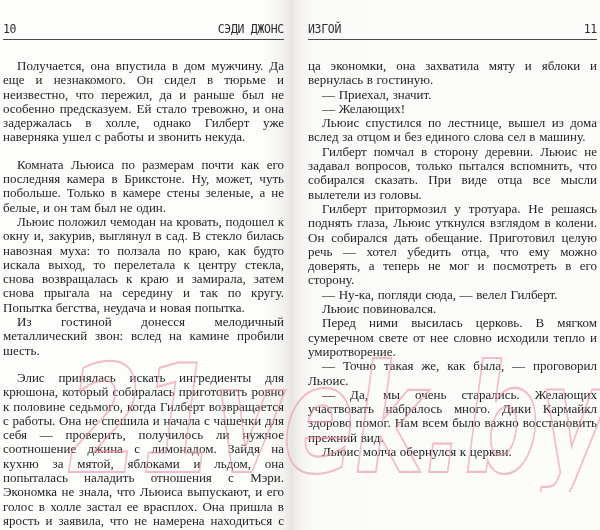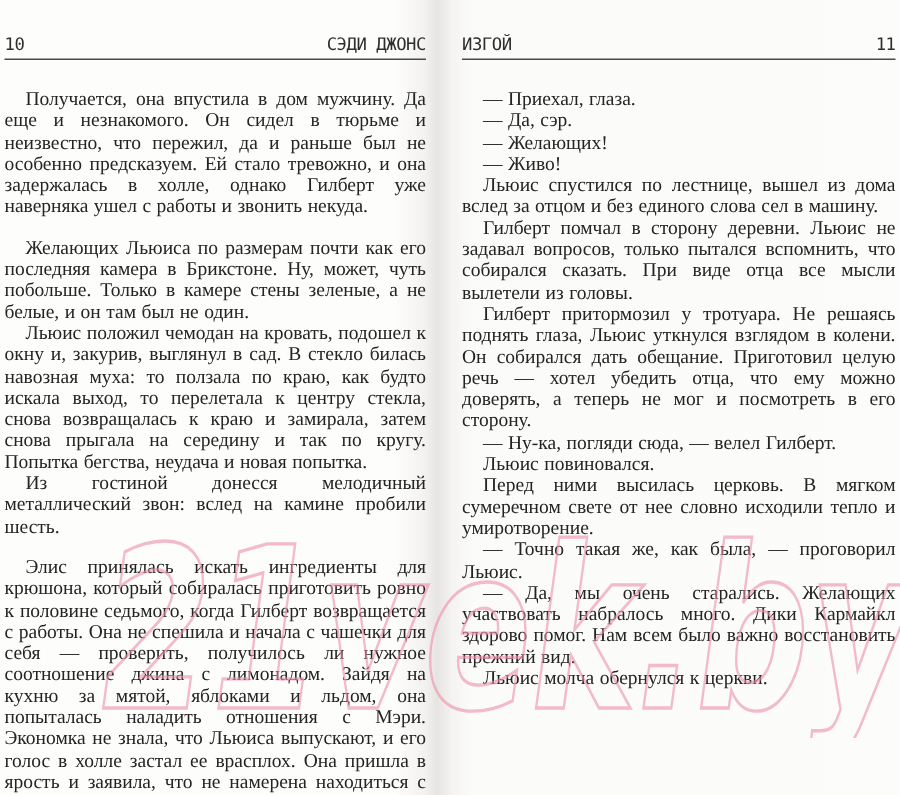--- a/index.html
+++ b/index.html
@@ -65,37 +65,36 @@
 
 <div class="spread">
 
   <div class="page left">
     <div class="runhead">
       <span>10</span>
       <span>СЭДИ ДЖОНС</span>
     </div>
     <div class="bodytext">
         <p class="para indent">Получается, она впустила в дом мужчину. Да еще и незнакомого. Он сидел в тюрьме и неизвестно, что пережил, да и раньше был не особенно предсказуем. Ей стало тревожно, и она задержалась в холле, однако Гилберт уже наверняка ушел с работы и звонить некуда.</p>
-        <p class="para indent gap">Желающих Льюиса по размерам почти как его последняя камера в Брикстоне. Ну, может, чуть побольше. Только в камере стены зеленые, а не белые, и он там был не один.</p>
+        <p class="para indent gap">Комната Льюиса по размерам почти как его последняя камера в Брикстоне. Ну, может, чуть побольше. Только в камере стены зеленые, а не белые, и он там был не один.</p>
         <p class="para indent">Льюис положил чемодан на кровать, подошел к окну и, закурив, выглянул в сад. В стекло билась навозная муха: то ползала по краю, как будто искала выход, то перелетала к центру стекла, снова возвращалась к краю и замирала, затем снова прыгала на середину и так по кругу. Попытка бегства, неудача и новая попытка.</p>
         <p class="para indent">Из гостиной донесся мелодичный металлический звон: вслед на камине пробили шесть.</p>
         <p class="para indent gap">Элис принялась искать ингредиенты для крюшона, который собиралась приготовить ровно к половине седьмого, когда Гилберт возвращается с работы. Она не спешила и начала с чашечки для себя — проверить, получилось ли нужное соотношение джина с лимонадом. Зайдя на кухню за мятой, яблоками и льдом, она попыталась наладить отношения с Мэри. Экономка не знала, что Льюиса выпускают, и его голос в холле застал ее врасплох. Она пришла в ярость и заявила, что не намерена находиться с ним в одном доме. В результате бурной сцены Элис чудом уговорила Мэри не увольняться и теперь ходила за ней по пятам по всей кухне, почти заискивая. Так и не растопив серд-</p>
       </div>
   </div>
 
   <div class="page right">
     <div class="runhead">
       <span>ИЗГОЙ</span>
       <span>11</span>
     </div>
     <div class="bodytext">
-        <p class="para indent">— Приехал, глаза.</p>
-        <p class="para indent">— Да, сэр.</p>
+        <p class="para">ца экономки, она захватила мяту и яблоки и вернулась в гостиную.</p>
+        <p class="para indent">— Приехал, значит.</p>
         <p class="para indent">— Желающих!</p>
-        <p class="para indent">— Живо!</p>
         <p class="para indent">Льюис спустился по лестнице, вышел из дома вслед за отцом и без единого слова сел в машину.</p>
         <p class="para indent">Гилберт помчал в сторону деревни. Льюис не задавал вопросов, только пытался вспомнить, что собирался сказать. При виде отца все мысли вылетели из головы.</p>
         <p class="para indent">Гилберт притормозил у тротуара. Не решаясь поднять глаза, Льюис уткнулся взглядом в колени. Он собирался дать обещание. Приготовил целую речь — хотел убедить отца, что ему можно доверять, а теперь не мог и посмотреть в его сторону.</p>
         <p class="para indent">— Ну-ка, погляди сюда, — велел Гилберт.</p>
         <p class="para indent">Льюис повиновался.</p>
         <p class="para indent">Перед ними высилась церковь. В мягком сумеречном свете от нее словно исходили тепло и умиротворение.</p>
         <p class="para indent">— Точно такая же, как была, — проговорил Льюис.</p>
         <p class="para indent">— Да, мы очень старались. Желающих участвовать набралось много. Дики Кармайкл здорово помог. Нам всем было важно восстановить прежний вид.</p>
         <p class="para indent">Льюис молча обернулся к церкви.</p>
       </div>

